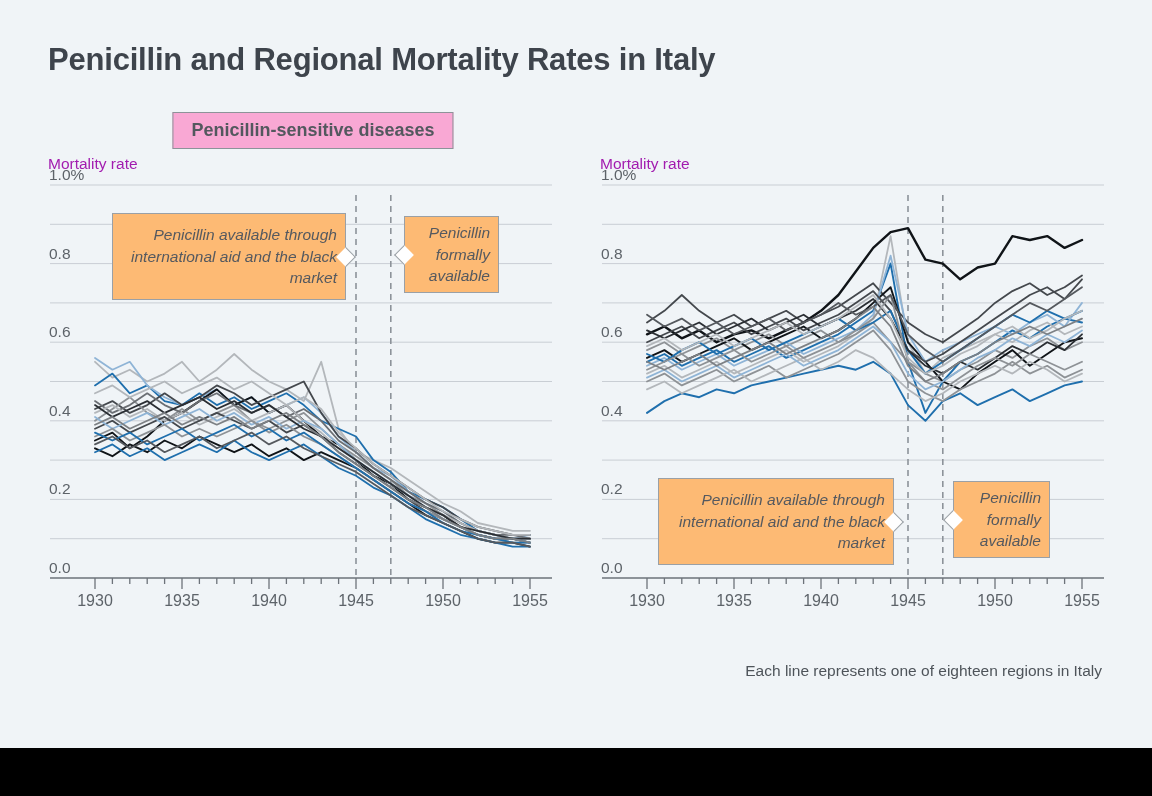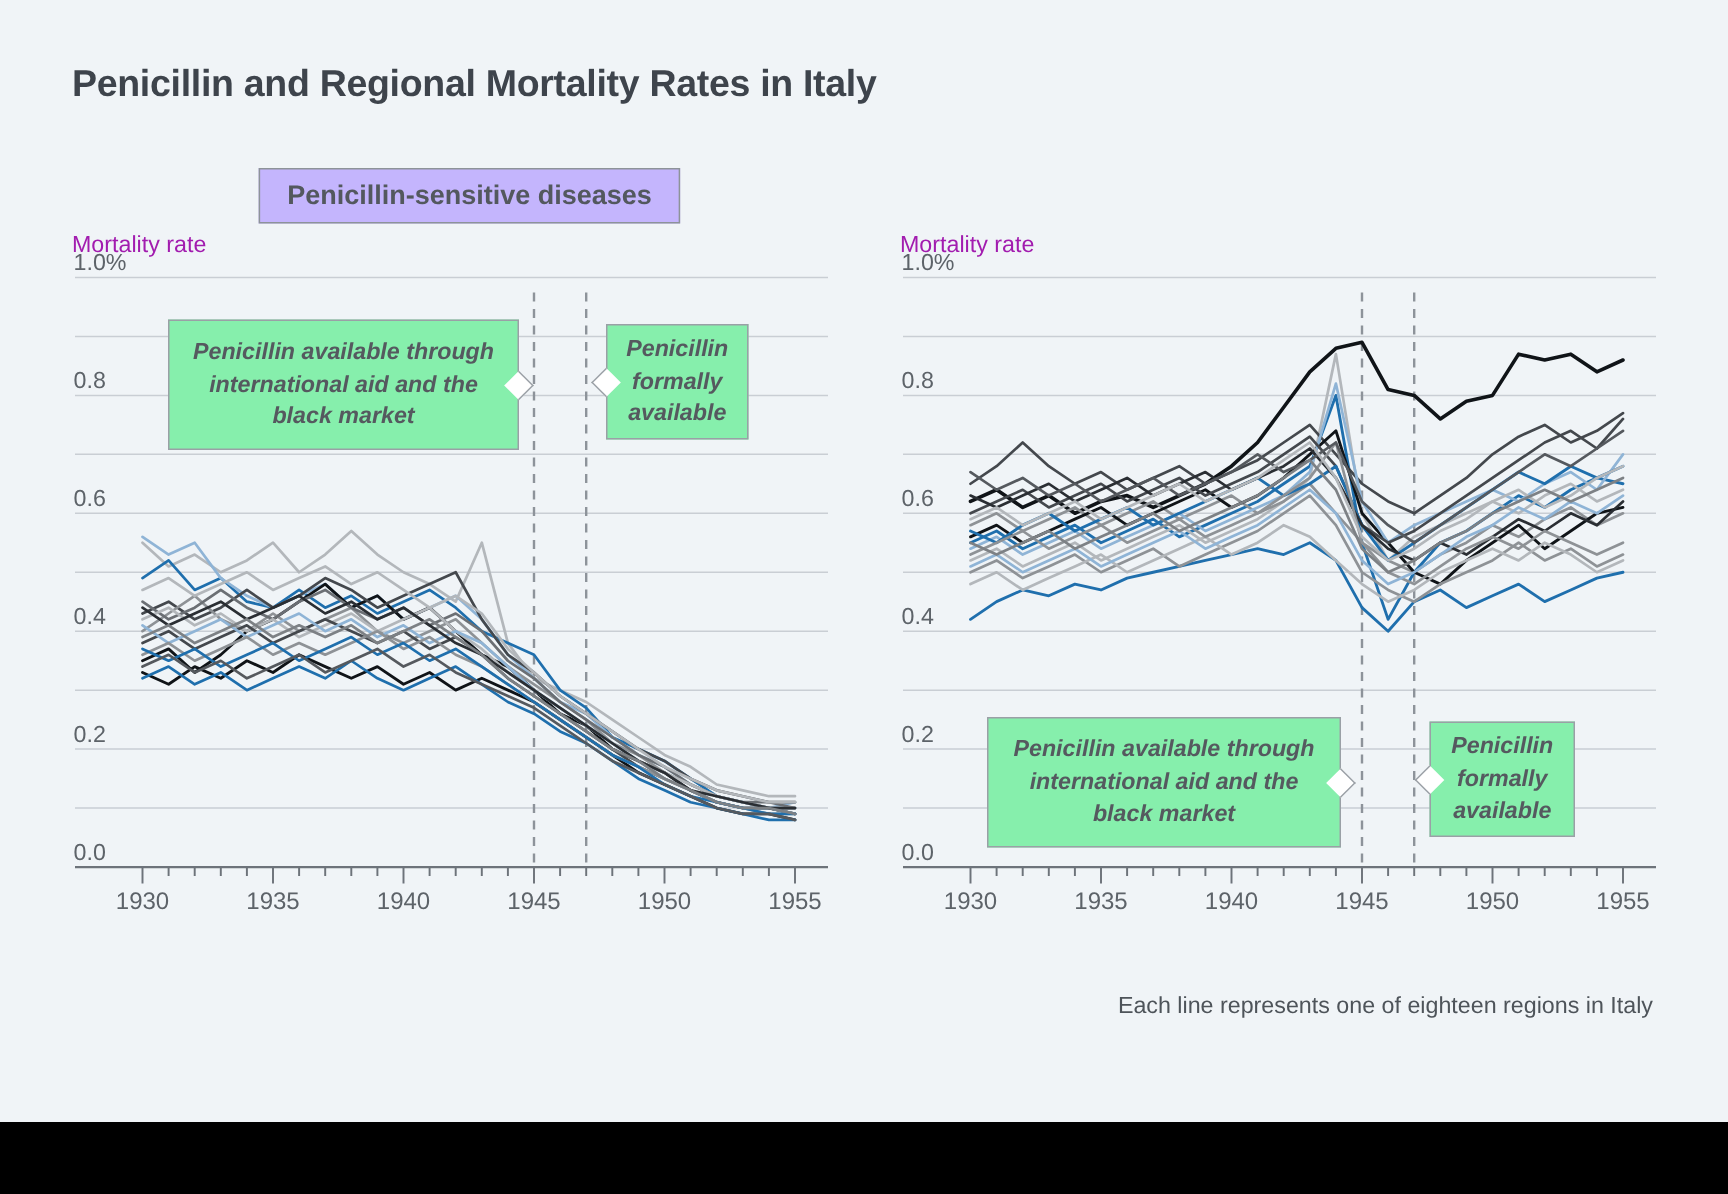--- a/index.html
+++ b/index.html
@@ -4,41 +4,41 @@
 <style>
   html,body{margin:0;padding:0;}
   body{
     width:1152px;height:796px;position:relative;overflow:hidden;
     background:#f0f4f7;
     font-family:"Liberation Sans","DejaVu Sans",sans-serif;
     -webkit-font-smoothing:antialiased;
   }
   .page-title{
     position:absolute;left:48px;top:42px;
-    font-size:25px;font-weight:700;color:#3e444c;letter-spacing:-0.2px;
+    font-size:31px;font-weight:700;color:#3e444c;letter-spacing:-0.2px;
   }
   .panel{position:absolute;top:110px;width:522px;height:512px;}
   .panel.left{left:40px;}
   .panel.right{left:592px;}
   .panel-header{
     position:absolute;top:2px;left:273px;transform:translateX(-50%);
-    background:#c4b5fd;border:1.5px solid #8d9399;
+    background:#f9a8d4;border:1.5px solid #8d9399;
     padding:7px 18px;white-space:nowrap;
     font-size:18px;font-weight:600;color:#53585e;
   }
   .axis-title{
     position:absolute;left:8px;top:45px;
     font-size:15.5px;color:#a21caf;line-height:1.15;
   }
   .chart-svg{position:absolute;left:0;top:0;width:522px;height:512px;}
   .callout{
-    position:absolute;background:#86efac;border:1.5px solid #9aa0a6;
+    position:absolute;background:#fdba74;border:1.5px solid #9aa0a6;
     color:#55595f;font-style:italic;font-size:15.5px;line-height:1.4;
-    display:flex;align-items:center;justify-content:center;text-align:center;
-    padding:4px 8px;box-sizing:border-box;font-weight:bold;
+    display:flex;align-items:center;justify-content:center;text-align:right;
+    padding:4px 8px;box-sizing:border-box;
   }
   .callout .notch{
     position:absolute;width:13px;height:13px;background:#ffffff;top:50%;
   }
   .callout.point-right .notch{
     right:-8px;margin-top:-7px;transform:rotate(45deg);
     border-top:1.5px solid #9aa0a6;border-right:1.5px solid #9aa0a6;
   }
   .callout.point-left .notch{
     left:-8px;margin-top:-7px;transform:rotate(45deg);

